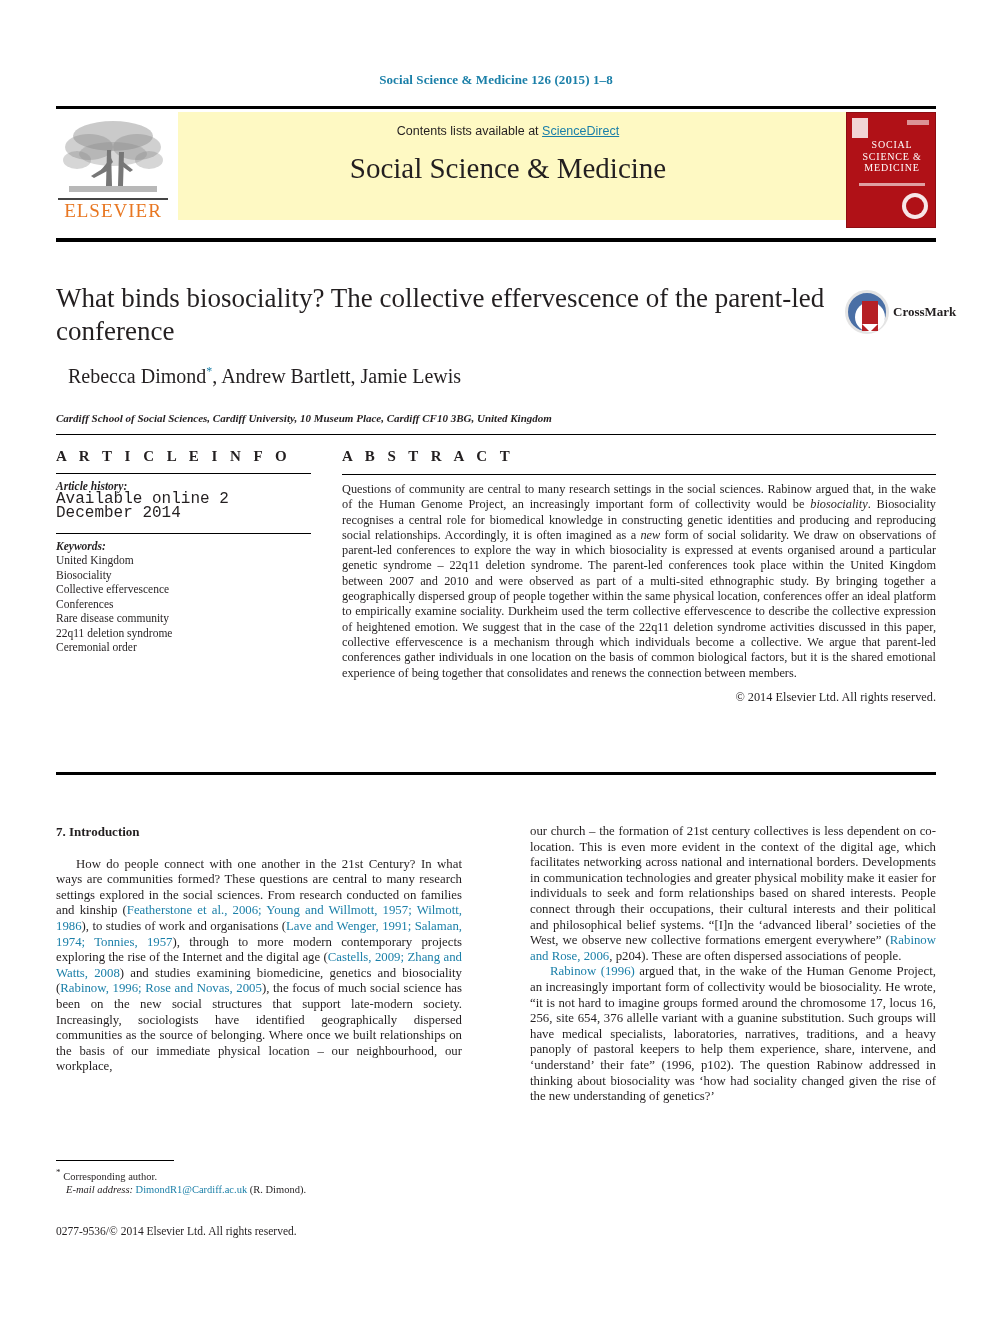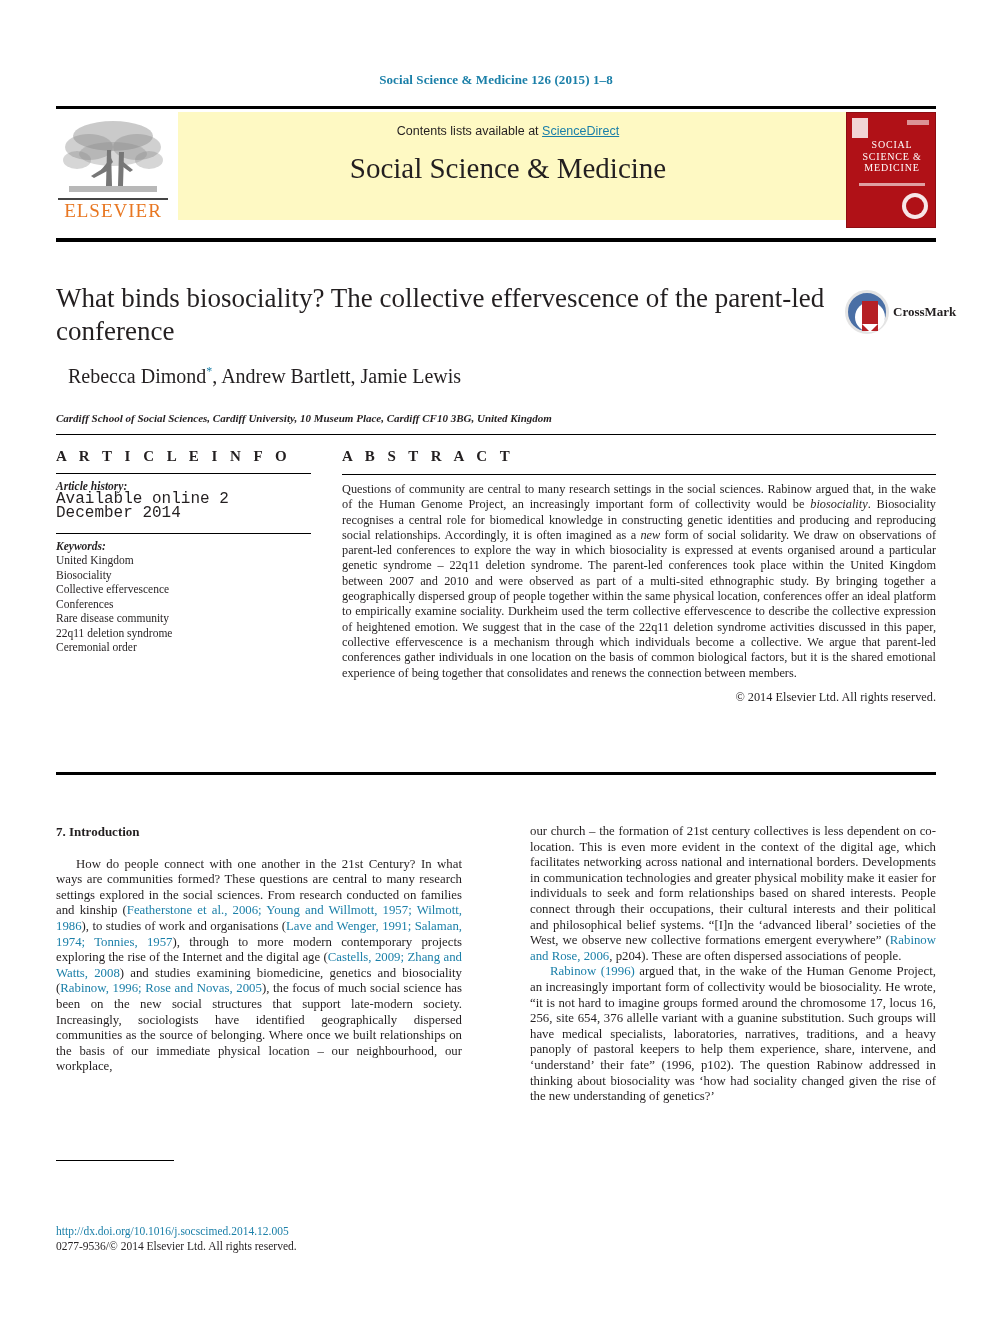--- a/index.html
+++ b/index.html
@@ -518,19 +518,22 @@
     <h2 class="sec-title">7. Introduction</h2>
     <p><span>How do people connect with one another in the 21st Century? In what ways are communities formed? These questions are central to many research settings explored in the social sciences. From research conducted on families and kinship (</span><a class="ref" href="#">Featherstone et al., 2006; Young and Willmott, 1957; Wilmott, 1986</a><span>), to studies of work and organisations (</span><a class="ref" href="#">Lave and Wenger, 1991; Salaman, 1974; Tonnies, 1957</a><span>), through to more modern contemporary projects exploring the rise of the Internet and the digital age (</span><a class="ref" href="#">Castells, 2009; Zhang and Watts, 2008</a><span>) and studies examining biomedicine, genetics and biosociality (</span><a class="ref" href="#">Rabinow, 1996; Rose and Novas, 2005</a><span>), the focus of much social science has been on the new social structures that support late-modern society. Increasingly, sociologists have identified geographically dispersed communities as the source of belonging. Where once we built relationships on the basis of our immediate physical location – our neighbourhood, our workplace,</span></p>
   </div>
 
   <div class="col col-right">
     <p class="cont"><span>our church – the formation of 21st century collectives is less dependent on co-location. This is even more evident in the context of the digital age, which facilitates networking across national and international borders. Developments in communication technologies and greater physical mobility make it easier for individuals to seek and form relationships based on shared interests. People connect through their occupations, their cultural interests and their political and philosophical belief systems. “[I]n the ‘advanced liberal’ societies of the West, we observe new collective formations emergent everywhere” (</span><a class="ref" href="#">Rabinow and Rose, 2006</a><span>, p204). These are often dispersed associations of people.</span></p>
     <p><a class="ref" href="#">Rabinow (1996)</a><span> argued that, in the wake of the Human Genome Project, an increasingly important form of collectivity would be biosociality. He wrote, “it is not hard to imagine groups formed around the chromosome 17, locus 16, 256, site 654, 376 allelle variant with a guanine substitution. Such groups will have medical specialists, laboratories, narratives, traditions, and a heavy panoply of pastoral keepers to help them experience, share, intervene, and ‘understand’ their fate” (1996, p102). The question Rabinow addressed in thinking about biosociality was ‘how had sociality changed given the rise of the new understanding of genetics?’</span></p>
   </div>
 
   <div class="footnote-rule"></div>
+  <div class="footnote">
+    <div><span class="star">*</span><span> Corresponding author.</span></div>
+    <div style="padding-left:10px"><i>E-mail address:</i> <a class="mail" href="#">DimondR1@Cardiff.ac.uk</a><span> (R. Dimond).</span></div>
+  </div>
 
   <div class="footer">
-    <div><a class="doi" href="#">http://dx.doi.org/10.1016/j.socscimed.2014.12.005</a></div>
     <div class="issn">0277-9536/© 2014 Elsevier Ltd. All rights reserved.</div>
   </div>
 
 </div>
 
 </body></html>

